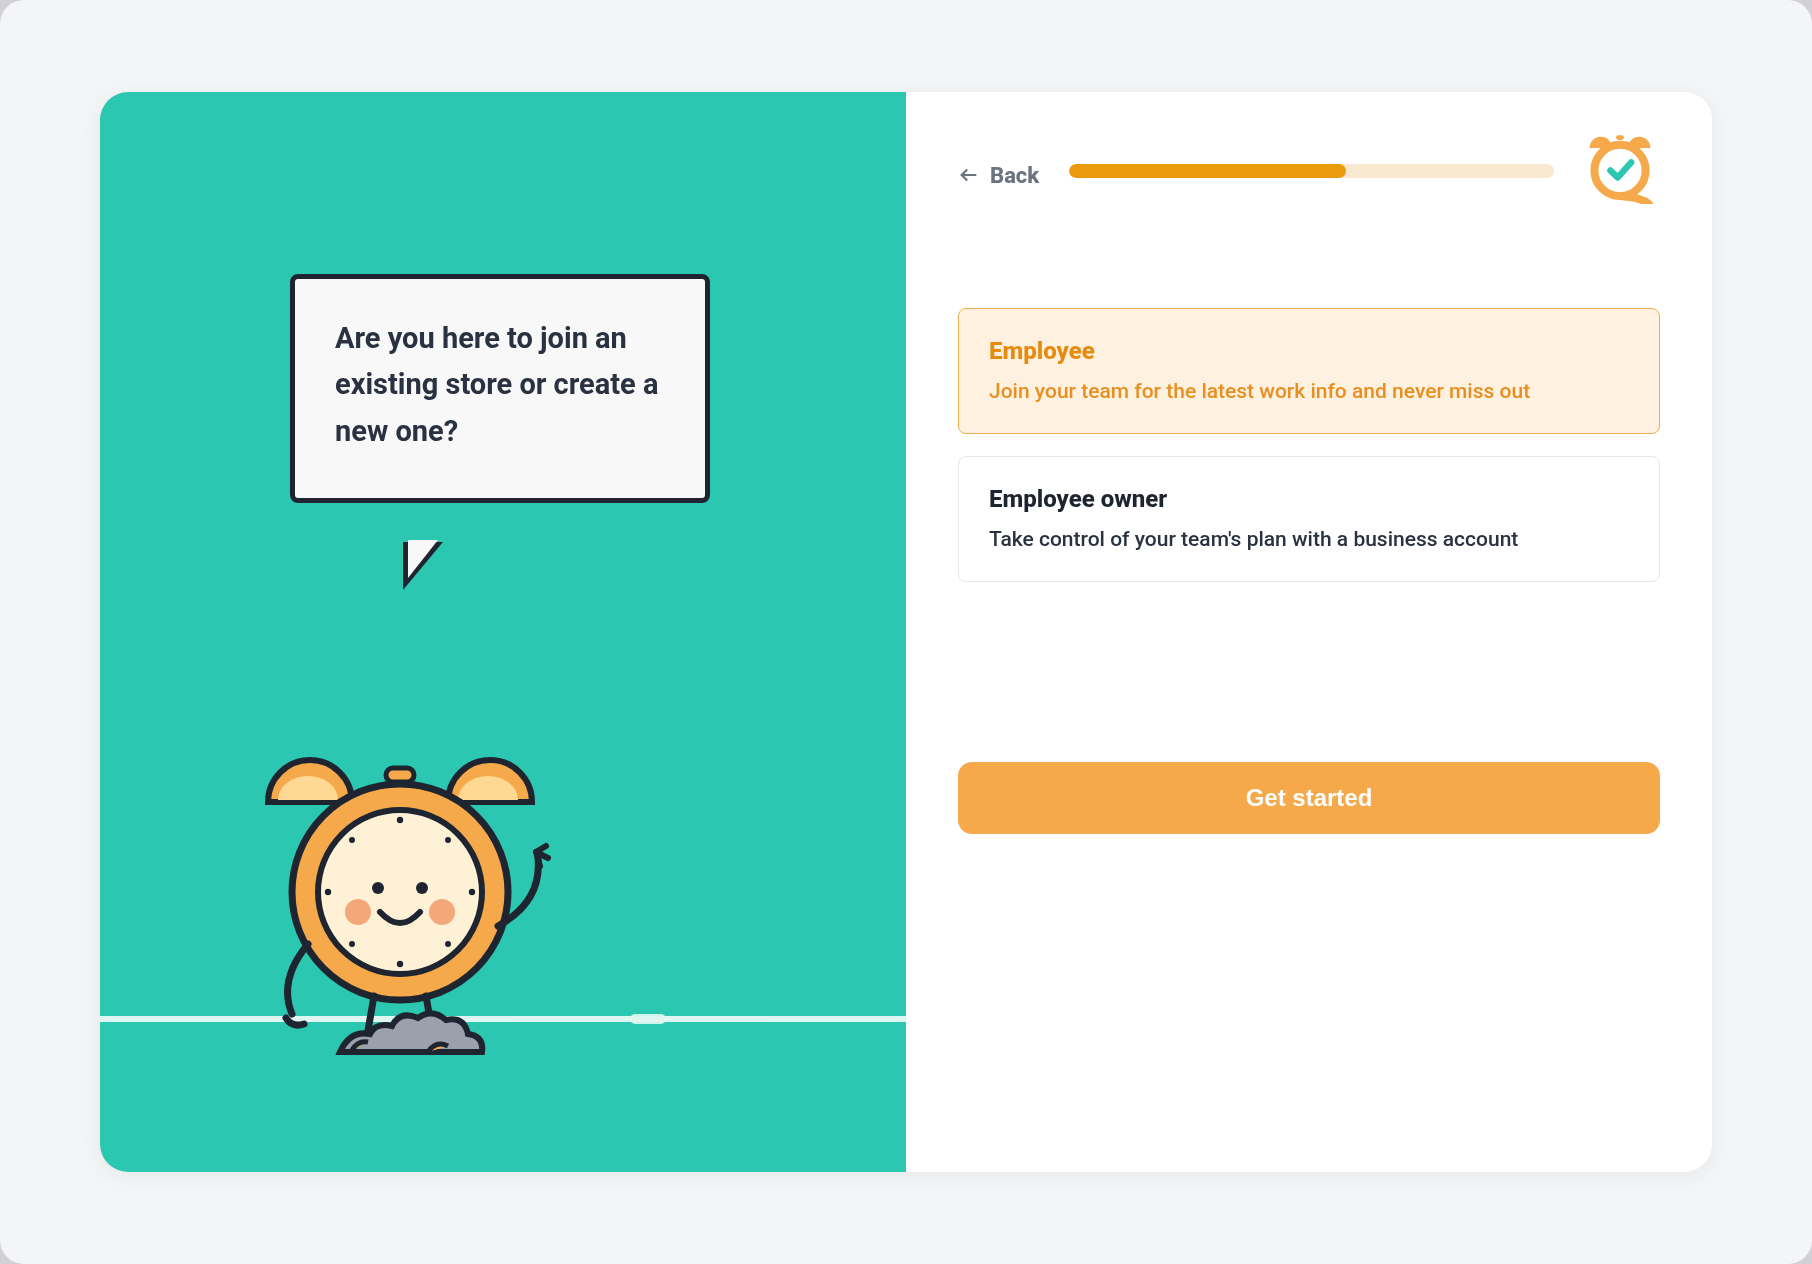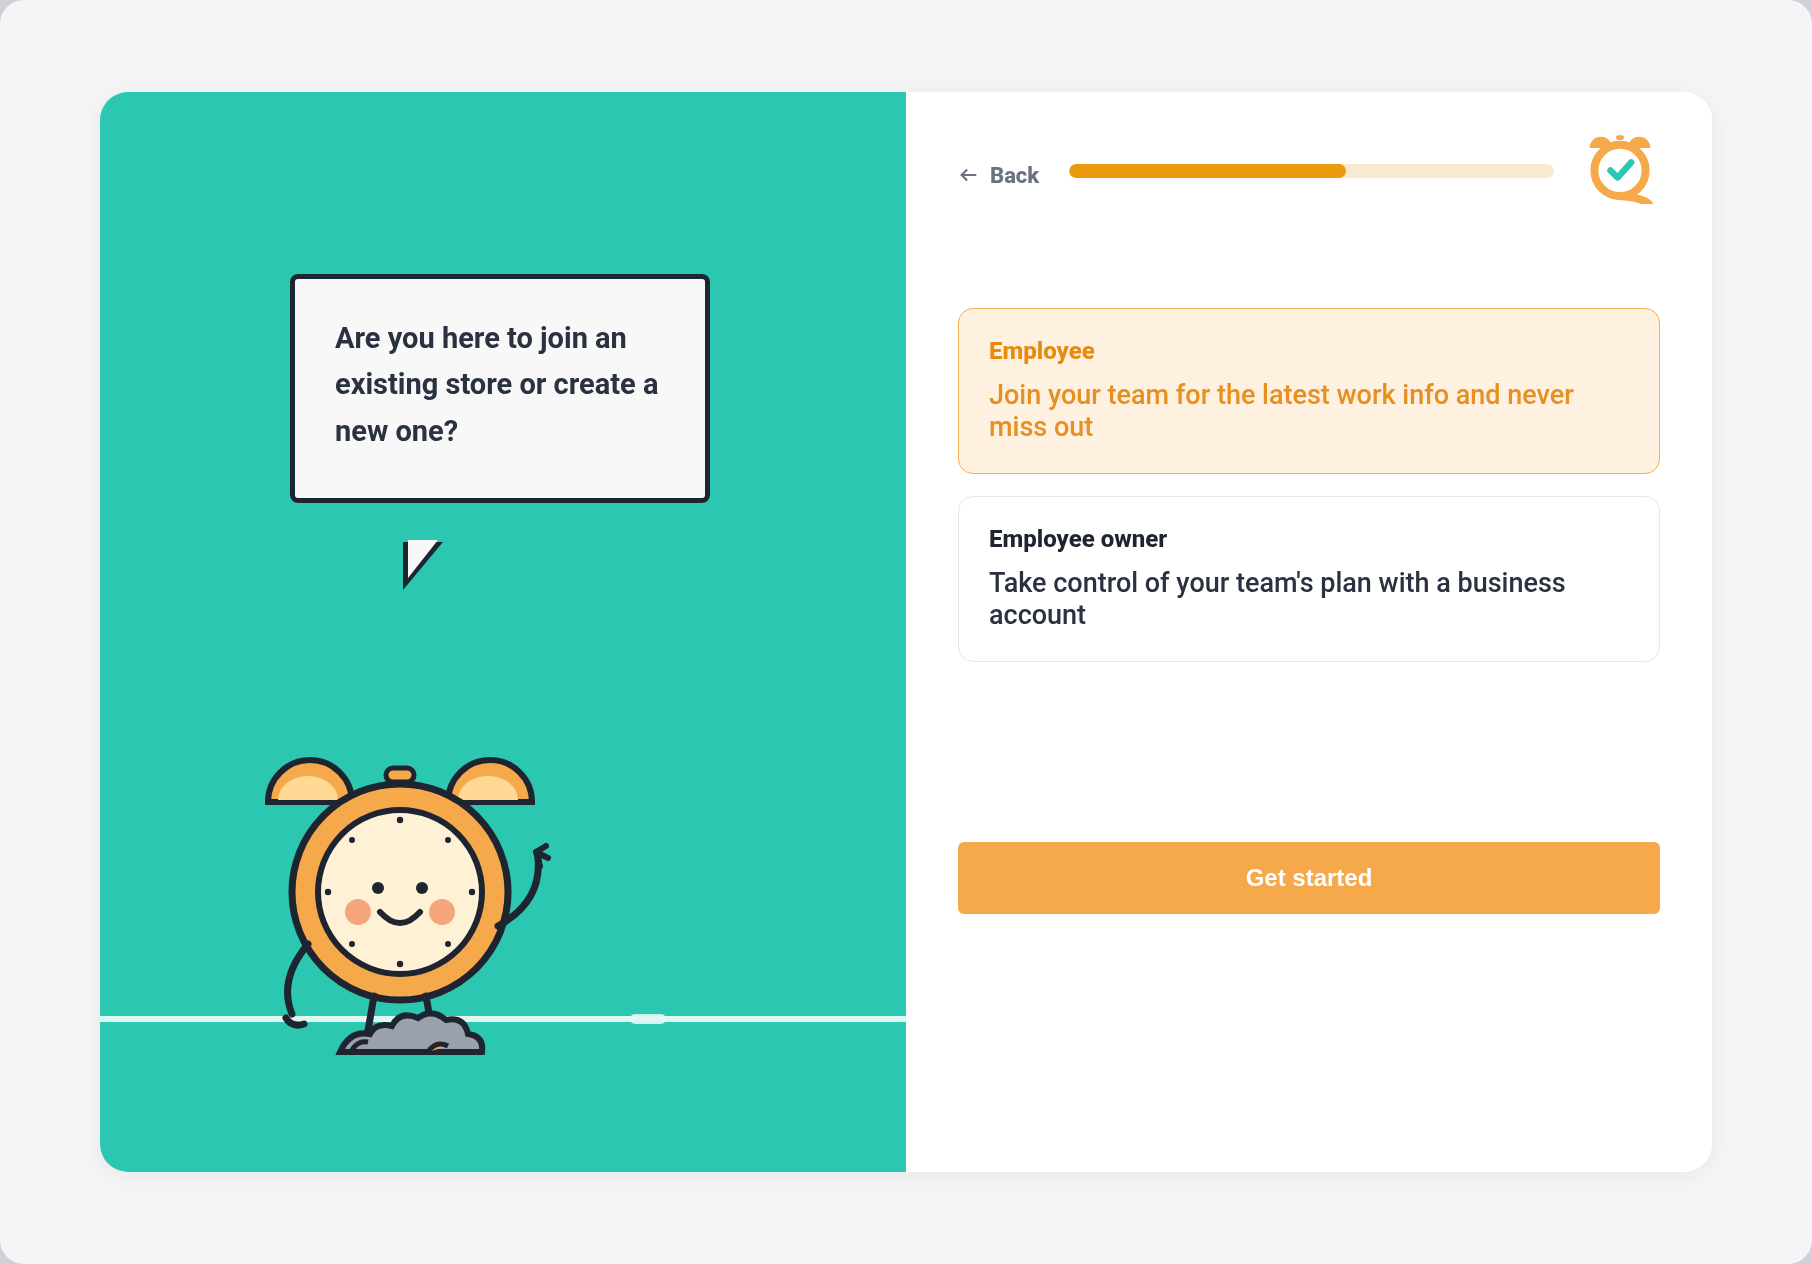--- a/index.html
+++ b/index.html
@@ -163,51 +163,51 @@
 
   
   .options {
     margin-top: 120px;
     display: flex;
     flex-direction: column;
     gap: 22px;
   }
   .option-card {
     border: 1px solid #e5e7eb;
-    border-radius: 15px;
+    border-radius: 8px;
     padding: 28px 30px 30px 30px;
   }
   .option-card.selected {
     background: #fff1df;
     border-color: #f3ae52;
   }
   .option-title {
     font-size: 24px;
     font-weight: 800;
     color: #1f2530;
     margin-bottom: 14px;
   }
   .option-card.selected .option-title { color: #e78b0e; }
   .option-desc {
-    font-size: 27px;
+    font-size: 21px;
     color: #2a3140;
     font-weight: 500;
   }
   .option-card.selected .option-desc { color: #e88f20; }
 
   
   .cta {
     margin-top: 180px;
     width: 100%;
     background: #f6a94a;
     color: #fff;
     font-weight: 800;
     font-size: 24px;
     border: none;
-    border-radius: 6px;
+    border-radius: 14px;
     padding: 22px 0;
     cursor: pointer;
   }
 </style>
 </head>
 <body>
 
 <div class="outer">
   <div class="inner-card">
 

